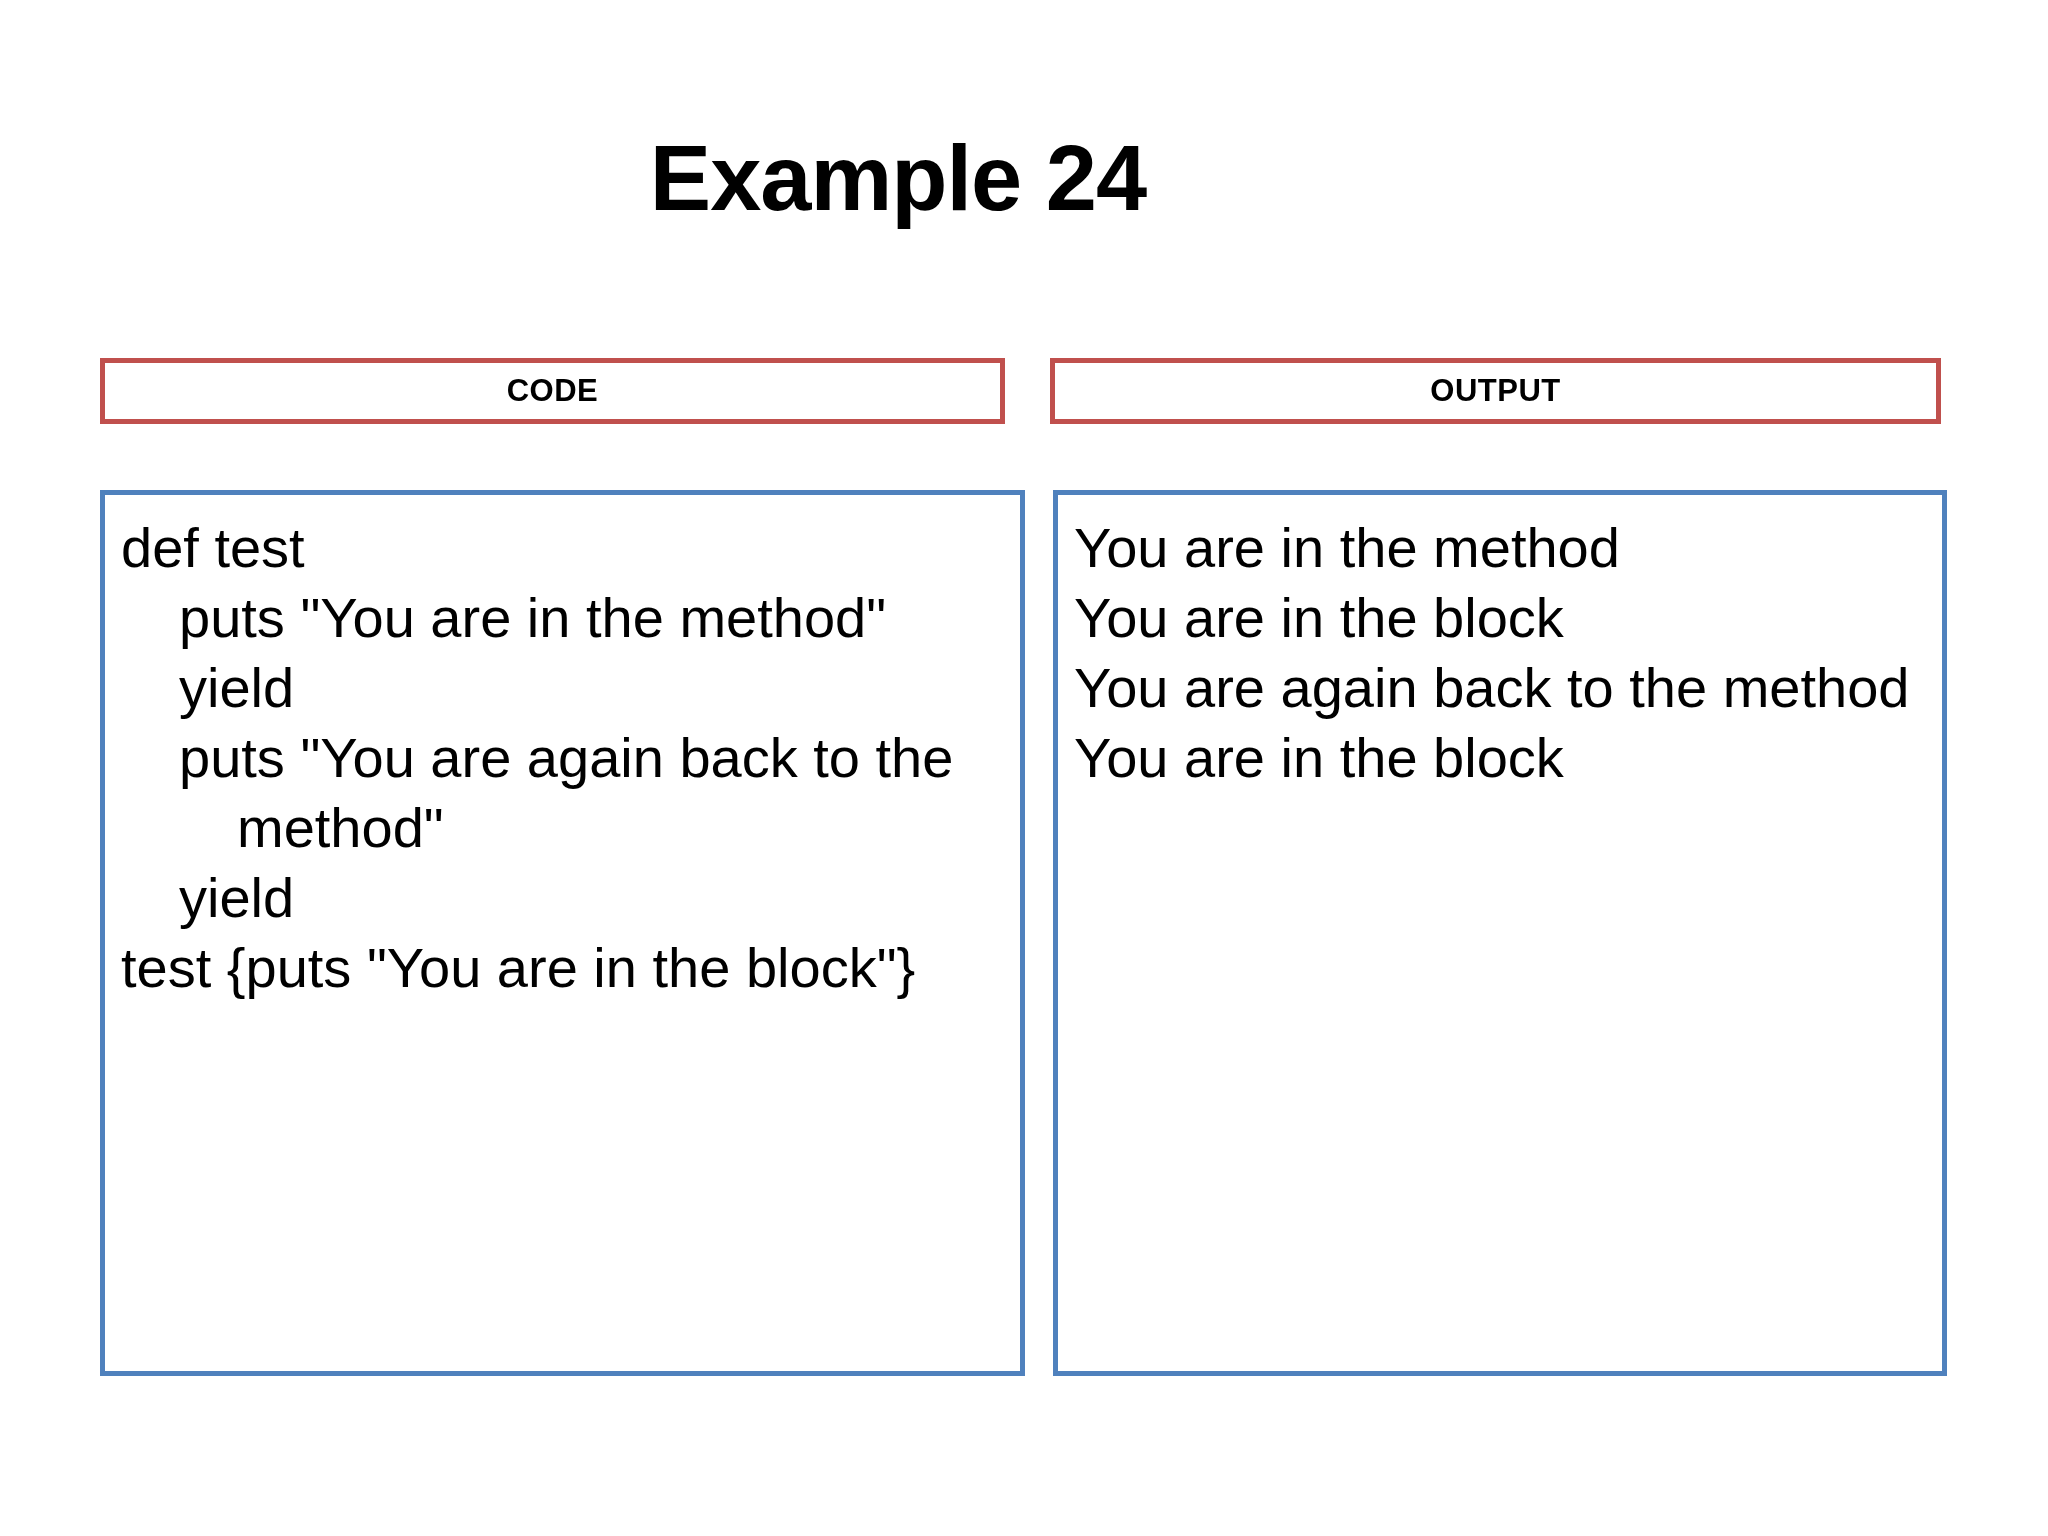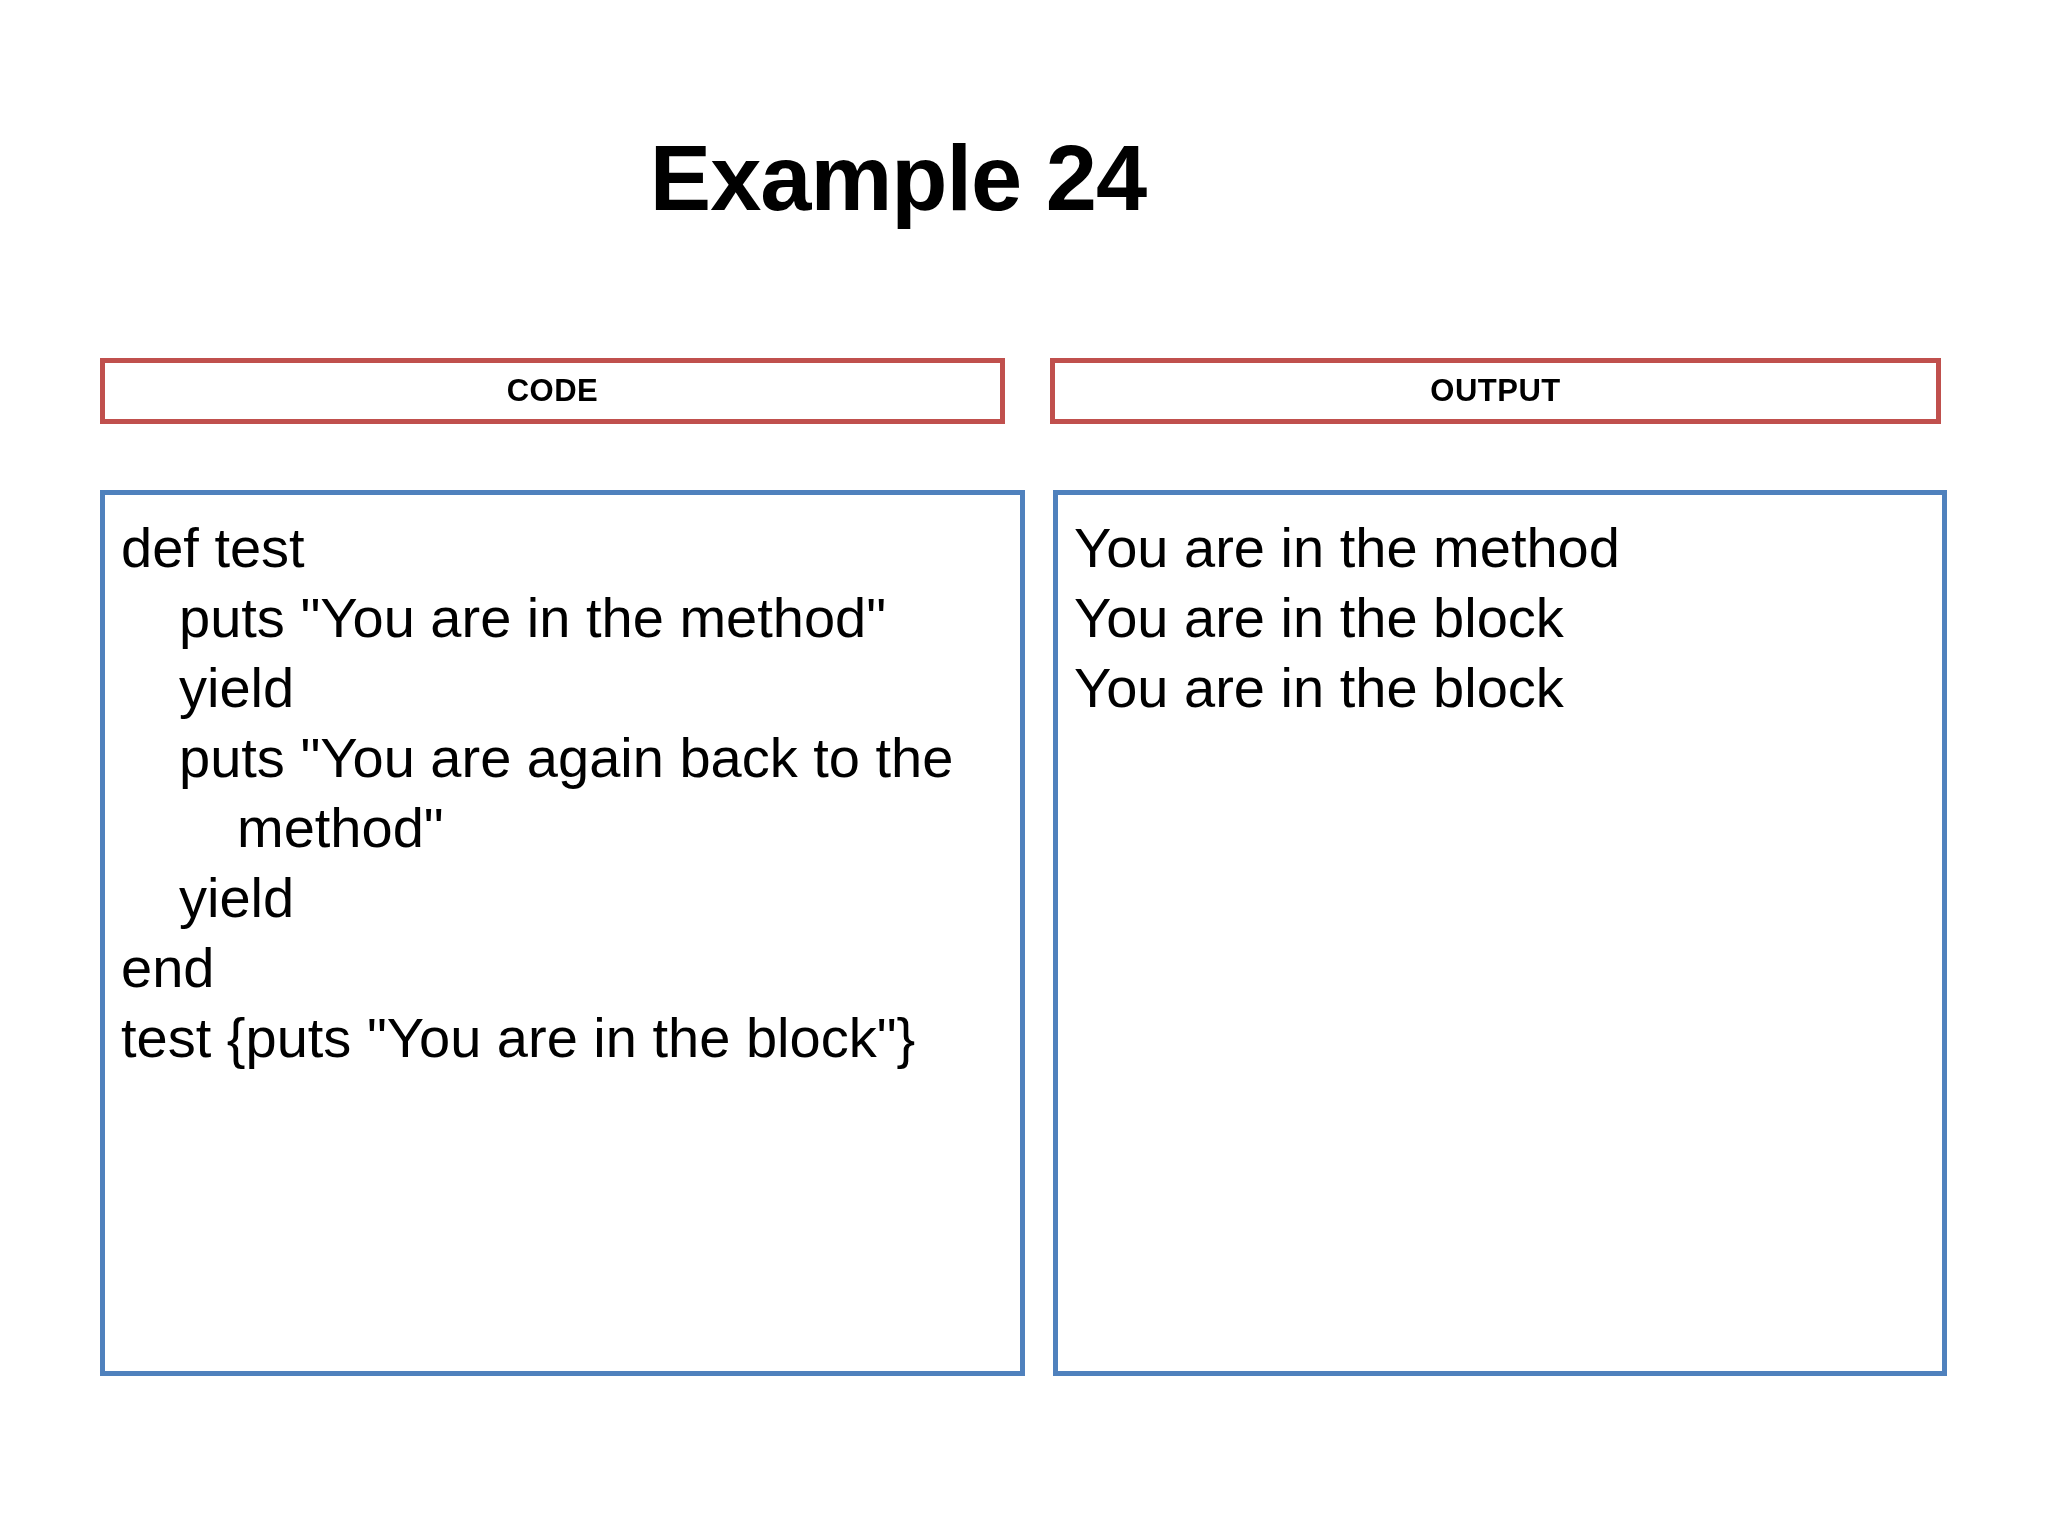--- a/index.html
+++ b/index.html
@@ -108,24 +108,24 @@
   <span class="header-label">OUTPUT</span>
 </div>
 
 <div class="content-box" id="panel-code" style="border-color: rgb(79, 129, 189);">
   <div class="panel-inner" id="code-lines">
       <div class="code-line">def test</div>
       <div class="code-line indent">puts "You are in the method"</div>
       <div class="code-line indent">yield</div>
       <div class="code-line indent">puts "You are again back to the method"</div>
       <div class="code-line indent">yield</div>
-      <div class="code-line">end</div>
       <div class="code-line">test {puts "You are in the block"}</div>
     </div>
 </div>
 
 <div class="content-box" id="panel-output" style="border-color: rgb(79, 129, 189);">
   <div class="panel-inner" id="output-lines">
       <div class="output-line">You are in the method</div>
       <div class="output-line">You are in the block</div>
+      <div class="output-line">You are again back to the method</div>
       <div class="output-line">You are in the block</div>
     </div>
 </div>
 
 </body></html>

